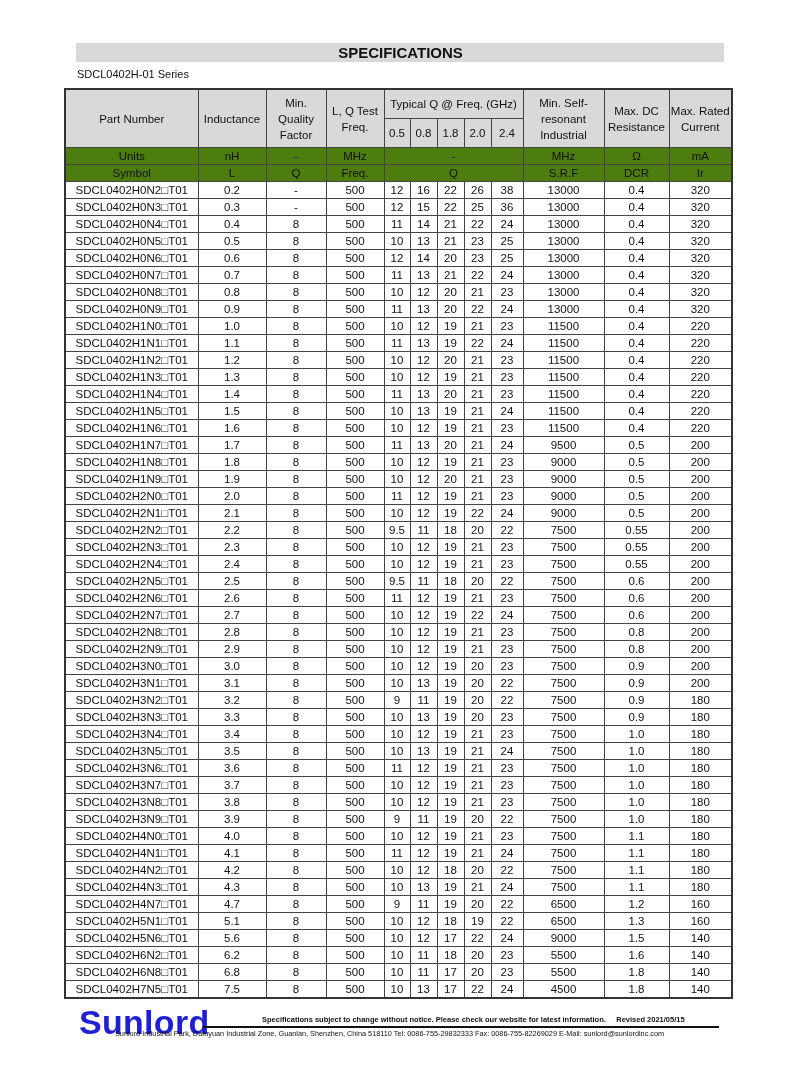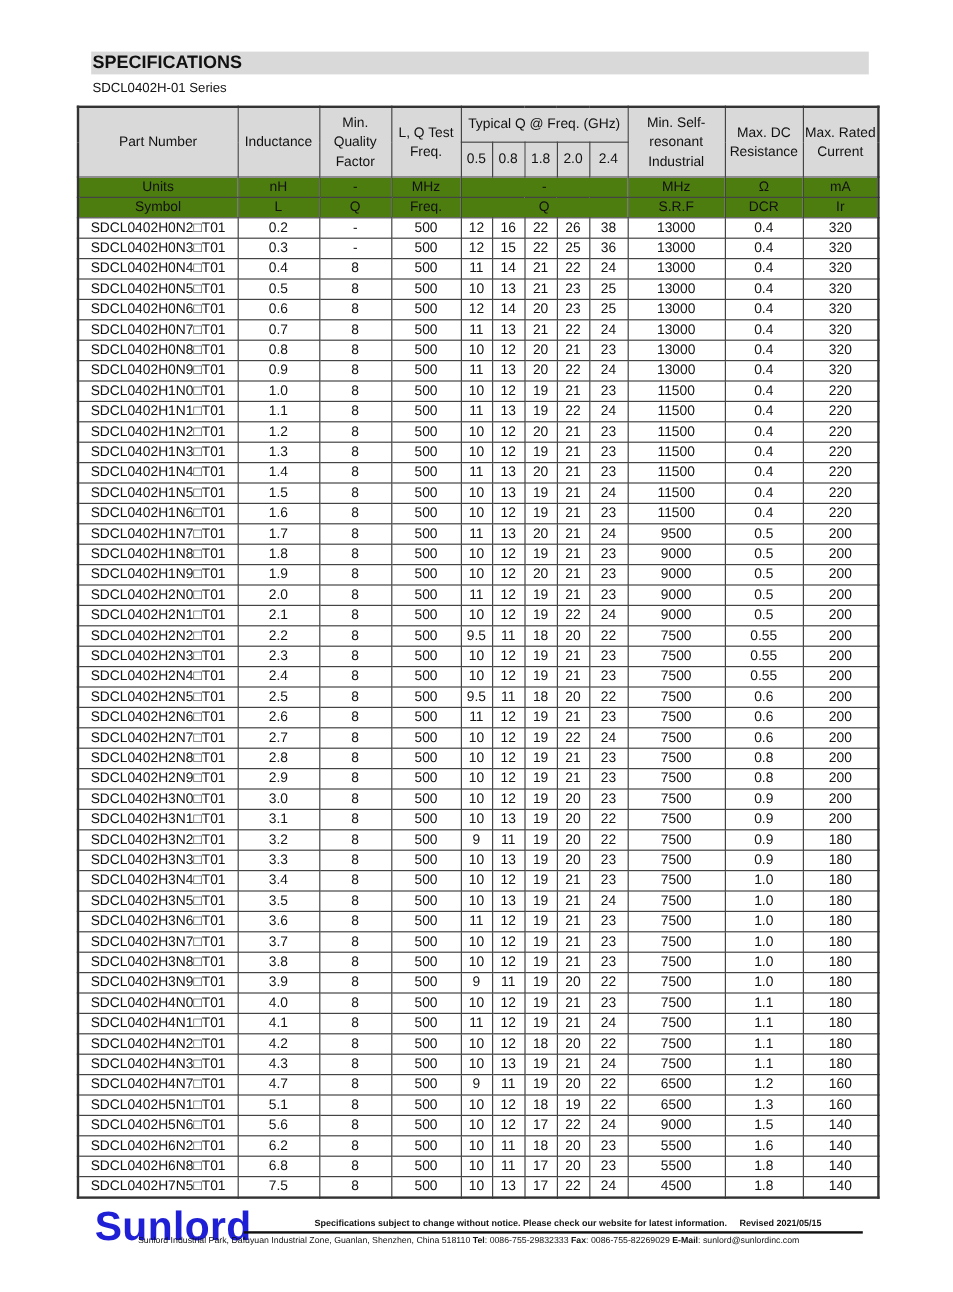--- a/index.html
+++ b/index.html
@@ -1,33 +1,33 @@
 <!DOCTYPE html>
 <html><head>
 <meta charset="utf-8">
 <style>
   html, body { margin:0; padding:0; background:#fff; }
   body { width:794px; height:1077px; position:relative; font-family:"Liberation Sans", sans-serif; color:#111; }
-  .title-bar { position:absolute; left:76px; top:43px; width:648px; height:19px; background:#d9d9d9; }
+  .title-bar { position:absolute; left:76px; top:43px; width:648px; height:19px; background:#d9d9d9;text-align:center; }
   .title-bar span { font-weight:bold; font-size:15px; line-height:19px; padding-left:1px; }
   .series { position:absolute; left:77px; top:68px; font-size:11px; }
   table.spec { position:absolute; left:64px; top:88px; border-collapse:collapse; border:2px solid #333; font-size:11.5px; table-layout:fixed; }
   table.spec td, table.spec th { border:1px solid #444; text-align:center; padding:0; font-weight:normal; overflow:hidden; white-space:nowrap; }
   table.spec th { background:#d9d9d9; line-height:16px; }
   thead tr.h1 th { height:28px; }
   thead tr.h2 th { height:28px; }
   tr.units td, tr.sym td { background:#4d7c0f; height:16px; line-height:16px; }
   tbody tr.row td { height:16px; line-height:16px; }
   td.pn { text-align:left; padding-left:4px;margin-top:24px; }
   .wrap { white-space:normal !important; }
   .footer-logo { position:absolute; left:79px; top:1003px; font-size:34px; font-weight:bold; color:#1f1fd6; letter-spacing:0.3px; }
   .footer-line { position:absolute; left:203px; top:1026px; width:516px; height:0; border-top:2px solid #111; }
   .footer-note { position:absolute; left:262px; top:1015px; font-size:7.5px; font-weight:bold; }
   .footer-addr { position:absolute; left:115px; top:1029px; font-size:7.3px; }
-  .footer-addr b { font-weight:bold; }
+  .footer-addr b { font-weight:normal; }
 </style>
 </head>
 <body>
 
 <div class="title-bar">
   <span>SPECIFICATIONS</span>
 </div>
 <div class="series">SDCL0402H-01 Series</div>
 
 <table class="spec">

